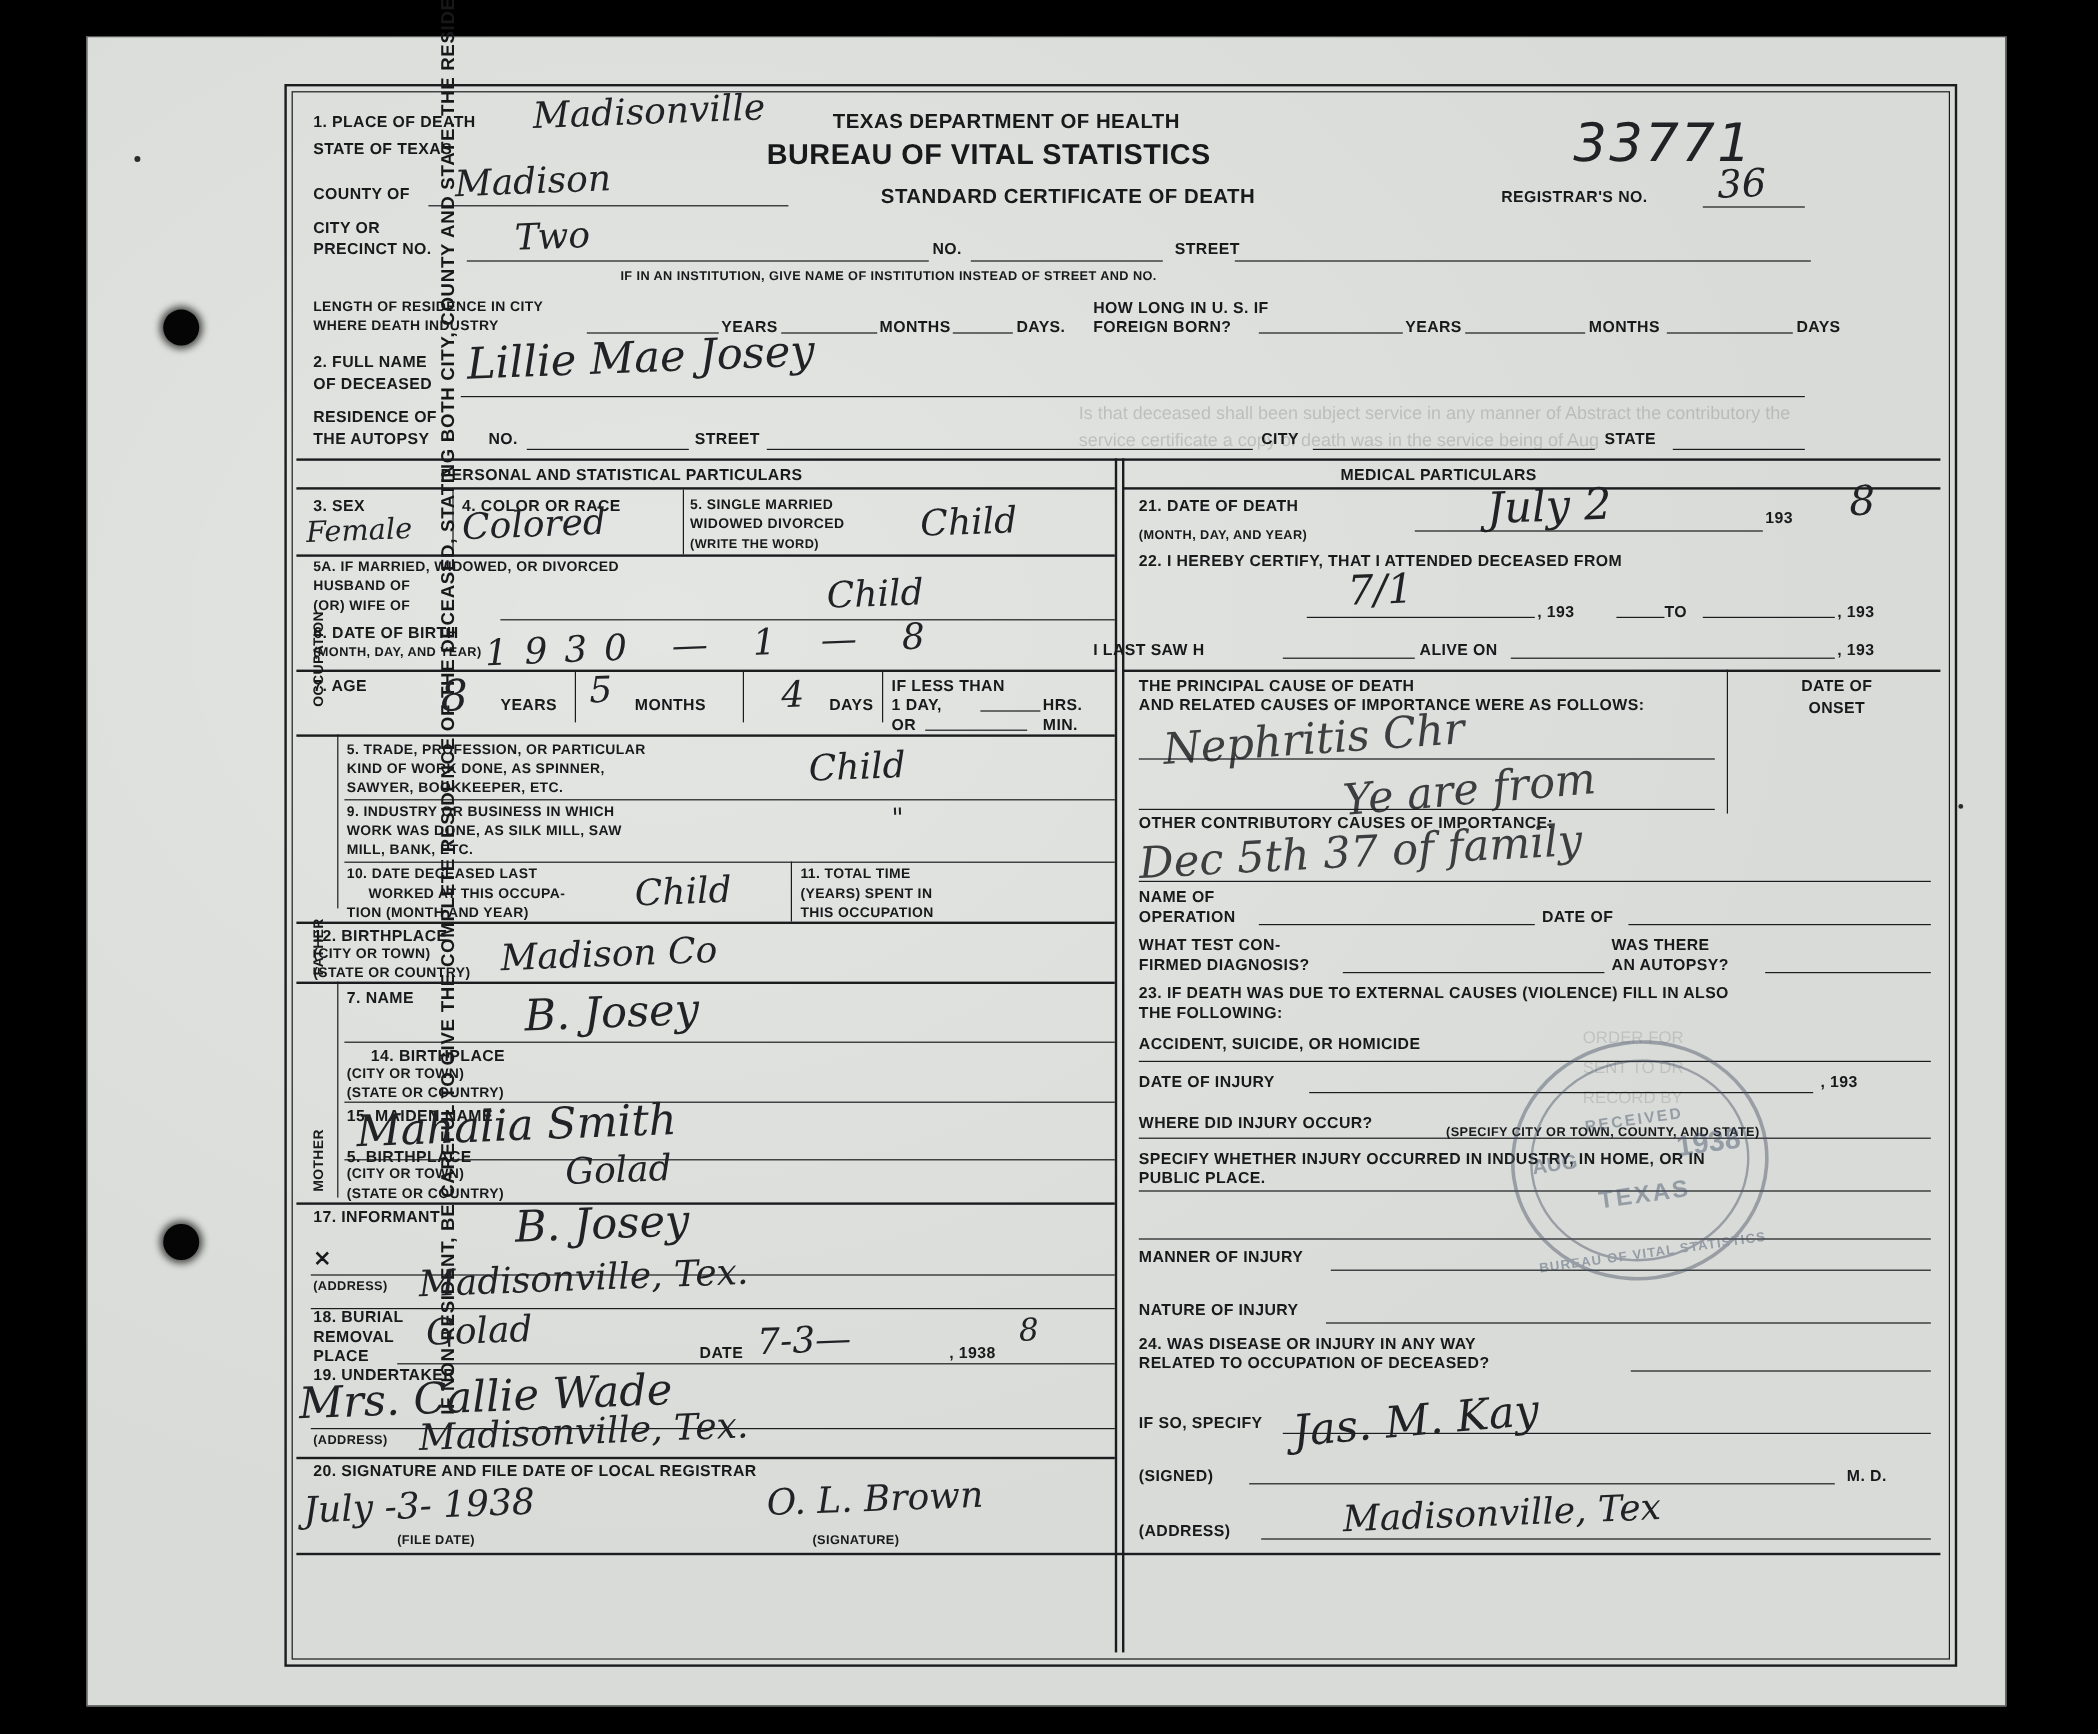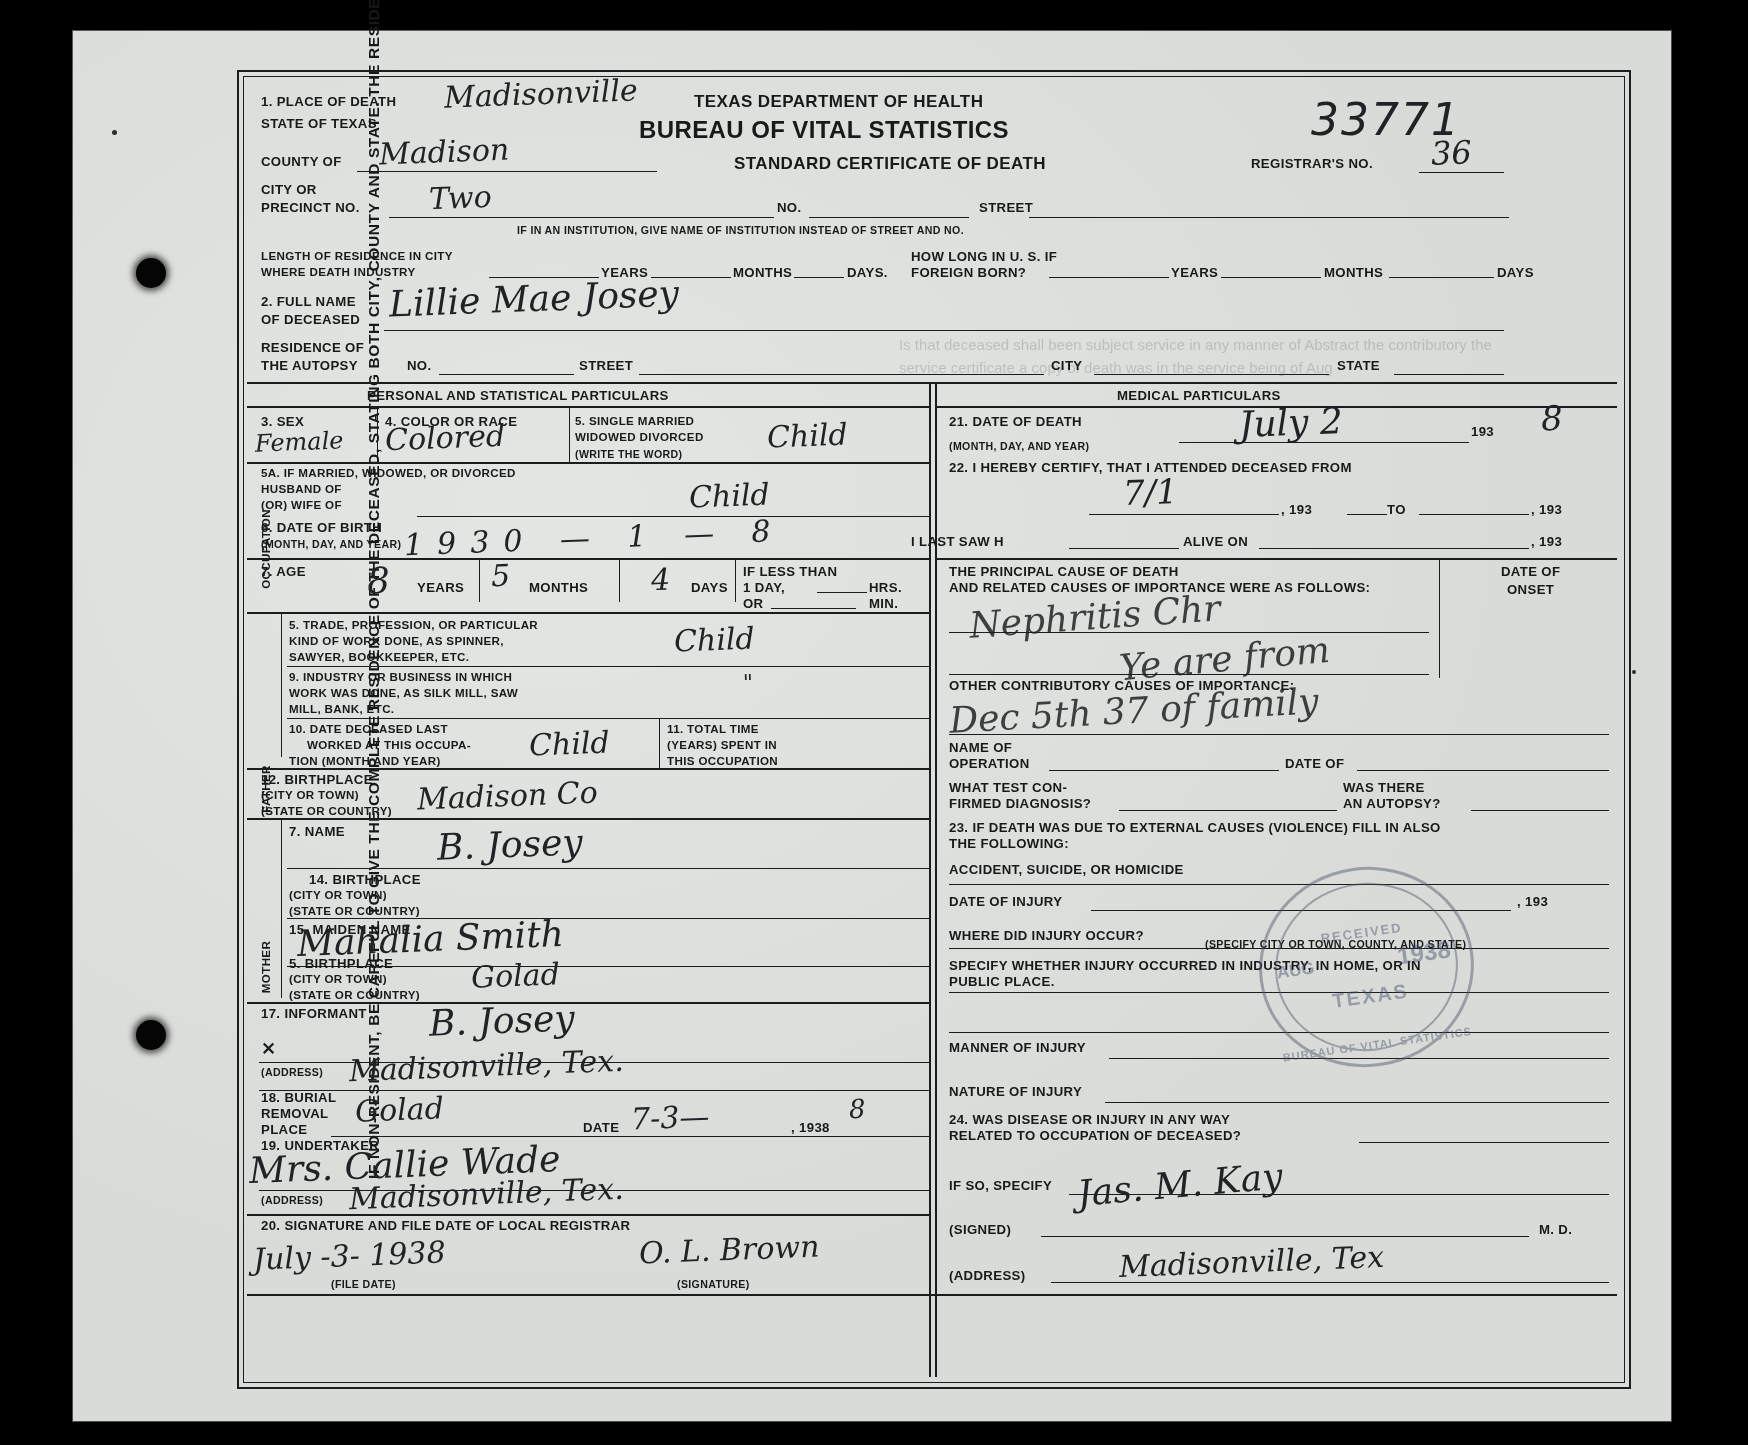--- a/index.html
+++ b/index.html
@@ -315,20 +315,21 @@
     <div class="t" style="left:710px;top:708px;">WHAT TEST CON-</div>
     <div class="t" style="left:710px;top:724px;">FIRMED DIAGNOSIS?</div>
     <div class="ln" style="left:880px;top:738px;width:218px;"></div>
     <div class="t" style="left:1104px;top:708px;">WAS THERE</div>
     <div class="t" style="left:1104px;top:724px;">AN AUTOPSY?</div>
     <div class="ln" style="left:1232px;top:738px;width:138px;"></div>
 
     <div class="t" style="left:710px;top:748px;">23. IF DEATH WAS DUE TO EXTERNAL CAUSES (VIOLENCE) FILL IN ALSO</div>
     <div class="t" style="left:710px;top:764px;">THE FOLLOWING:</div>
 
+    <div id="ghost2">ORDER FOR<br>SENT TO DR<br>RECORD BY</div>
 
     <div class="t" style="left:710px;top:790px;">ACCIDENT, SUICIDE, OR HOMICIDE</div>
     <div class="ln" style="left:710px;top:812px;width:660px;"></div>
     <div class="t" style="left:710px;top:822px;">DATE OF INJURY</div>
     <div class="ln" style="left:852px;top:838px;width:420px;"></div>
     <div class="t" style="left:1278px;top:822px;">, 193</div>
     <div class="t" style="left:710px;top:856px;">WHERE DID INJURY OCCUR?</div>
     <div class="ln" style="left:710px;top:876px;width:660px;"></div>
     <div class="t xs" style="left:966px;top:866px;">(SPECIFY CITY OR TOWN, COUNTY, AND STATE)</div>
     <div class="t" style="left:710px;top:886px;">SPECIFY WHETHER INJURY OCCURRED IN INDUSTRY, IN HOME, OR IN</div>

